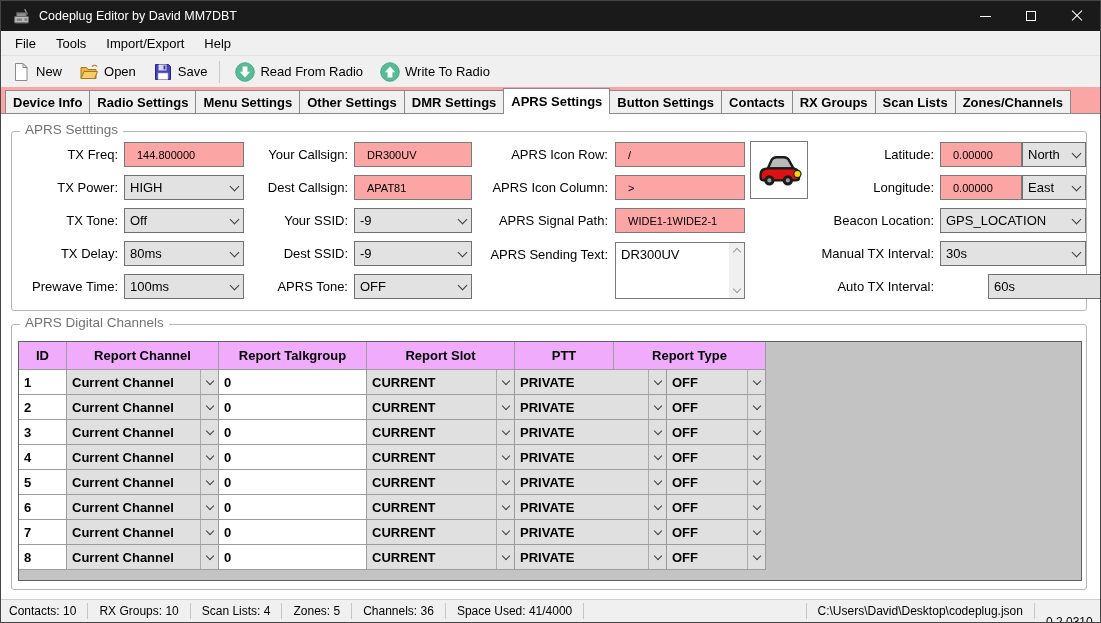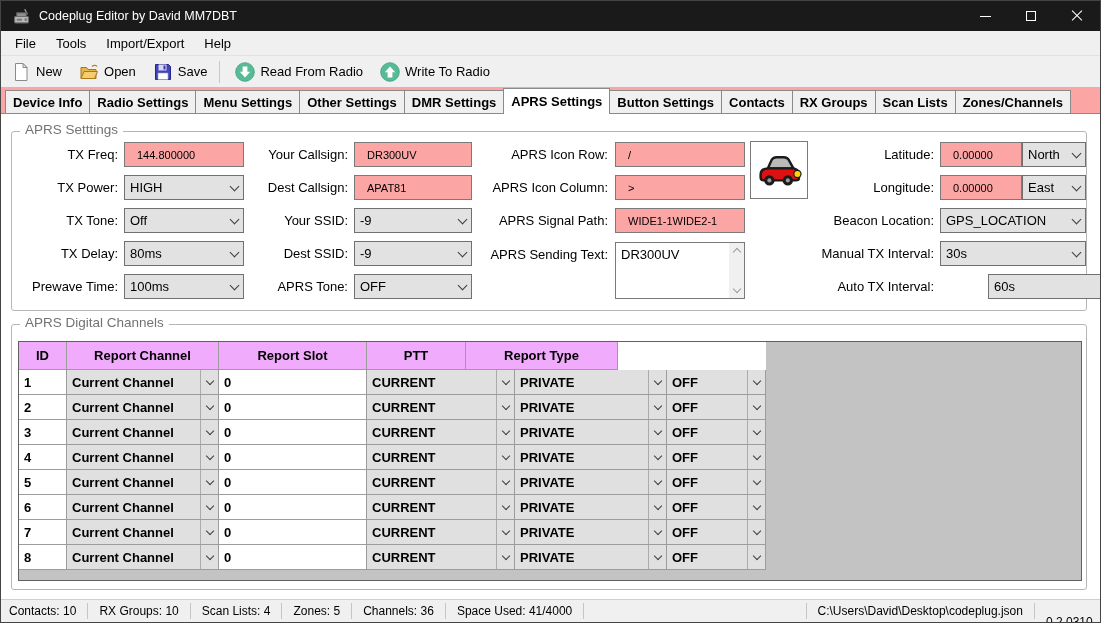--- a/index.html
+++ b/index.html
@@ -289,20 +289,21 @@
         </div>
     </div>
 
     <div class="groupbox gb2">
       <span class="gb-title">APRS Digital Channels</span>
       <div class="dgv">
 
         <div class="trow thead">
           <div class="td c-id">ID</div>
           <div class="td c-ch">Report Channel</div>
+          <div class="td c-tg">Report Talkgroup</div>
           <div class="td c-slot">Report Slot</div>
           <div class="td c-ptt">PTT</div>
           <div class="td c-type">Report Type</div>
         </div>
 
         <div class="trow">
           <div class="td c-id">1</div>
           <div class="td c-ch">
               <div class="cell-combo">
                 <span>Current Channel</span>

